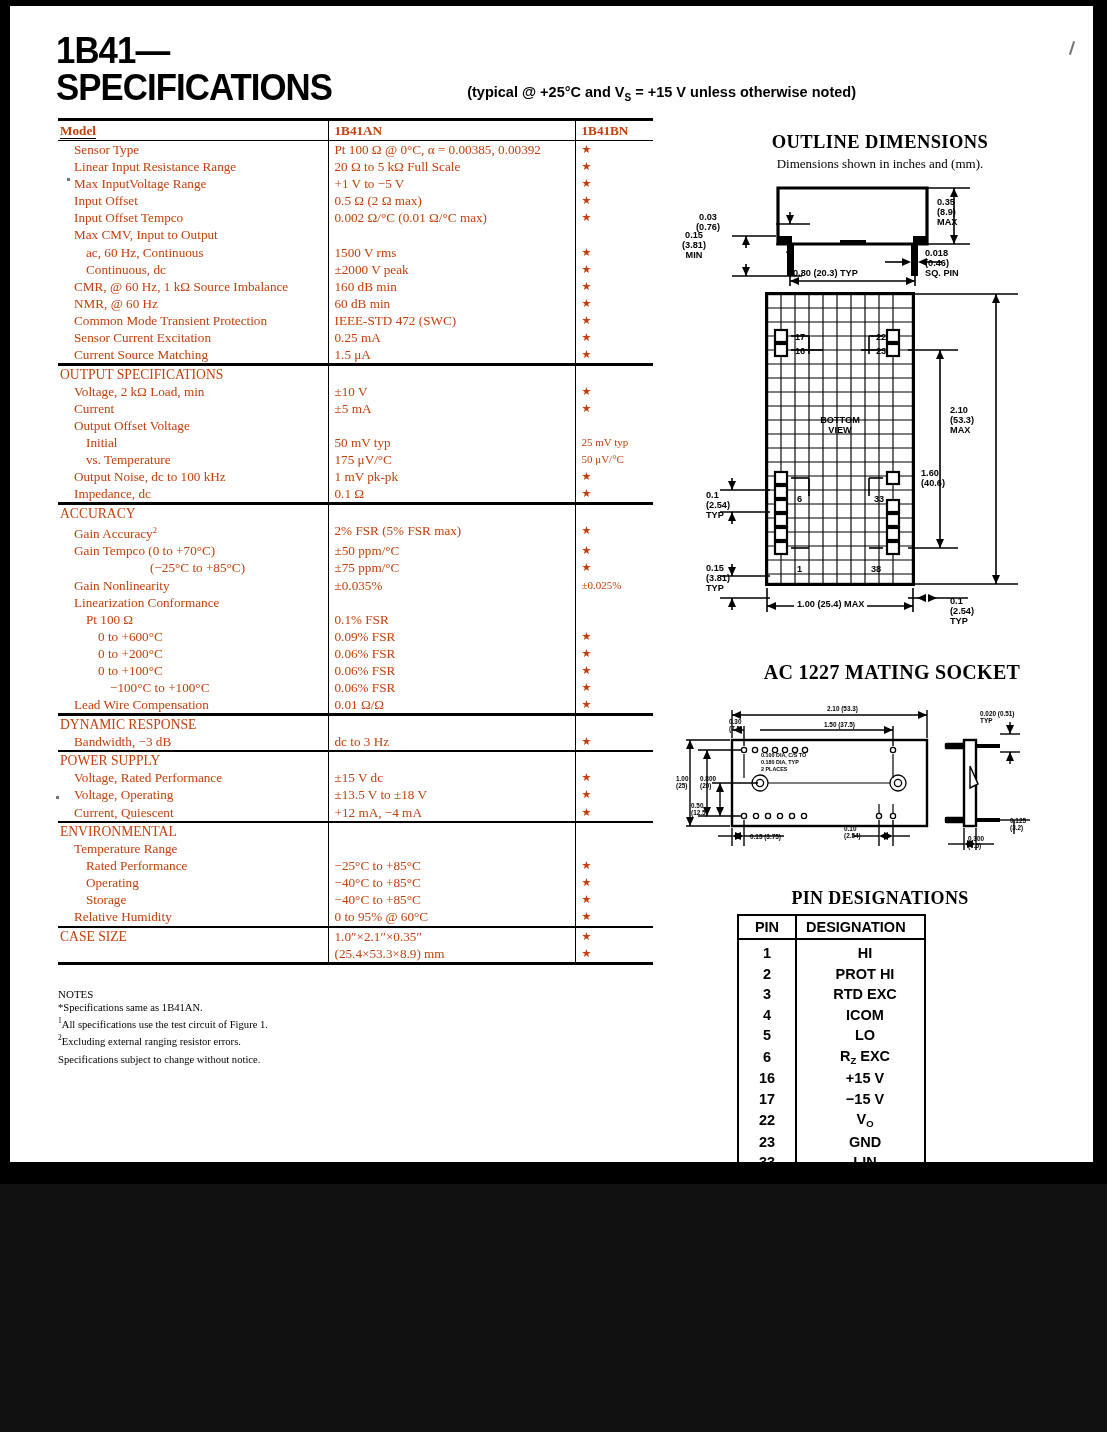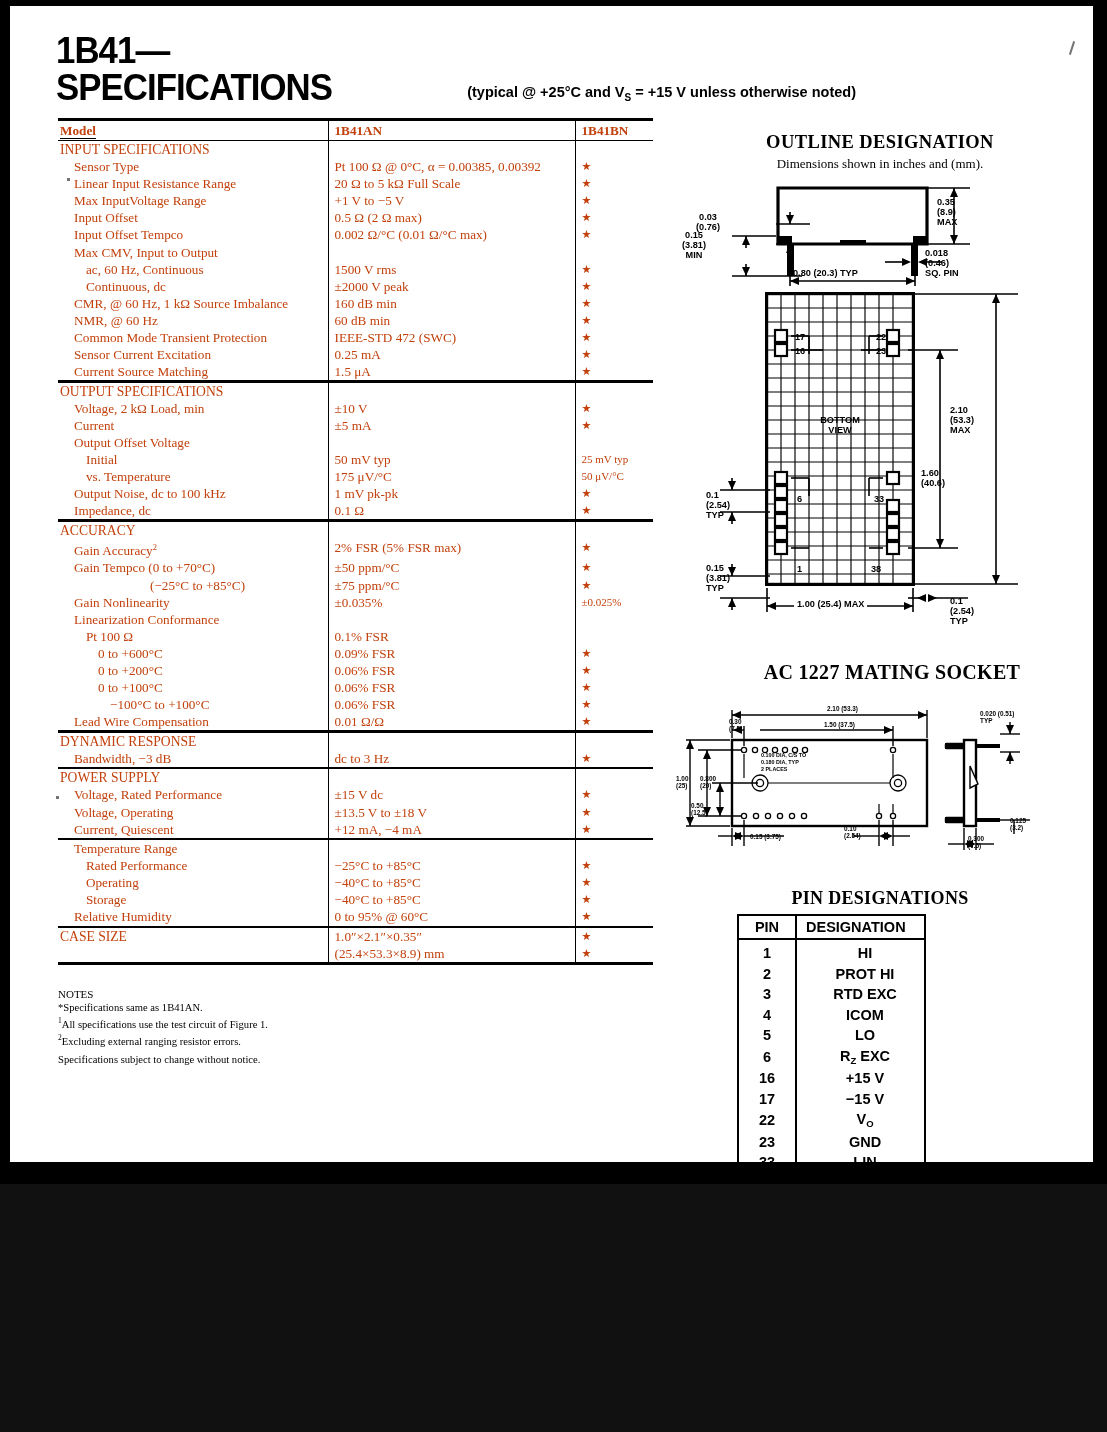--- a/index.html
+++ b/index.html
@@ -113,25 +113,20 @@
         </table>
         <div class="rule-hair"></div>
         <table>
           <colgroup>
             <col class="c1">
             <col class="c2">
             <col class="c3">
           </colgroup>
           <tbody>
             <tr>
-              <td class="c1 grp">INPUT SPECIFICATIONS</td>
-              <td class="c2"></td>
-              <td class="c3"></td>
-            </tr>
-            <tr>
               <td class="c1 ind1">Sensor Type</td>
               <td class="c2">Pt 100 Ω @ 0°C, α = 0.00385, 0.00392</td>
               <td class="c3 star">★</td>
             </tr>
             <tr>
               <td class="c1 ind1">Linear Input Resistance Range</td>
               <td class="c2">20 Ω to 5 kΩ Full Scale</td>
               <td class="c3 star">★</td>
             </tr>
             <tr>
@@ -363,20 +358,25 @@
         </table>
         <div class="rule-sec"></div>
         <table>
           <colgroup>
             <col class="c1">
             <col class="c2">
             <col class="c3">
           </colgroup>
           <tbody>
             <tr>
+              <td class="c1 grp">ENVIRONMENTAL</td>
+              <td class="c2"></td>
+              <td class="c3"></td>
+            </tr>
+            <tr>
               <td class="c1 ind1">Temperature Range</td>
               <td class="c2"></td>
               <td class="c3 star"></td>
             </tr>
             <tr>
               <td class="c1 ind2">Rated Performance</td>
               <td class="c2">−25°C to +85°C</td>
               <td class="c3 star">★</td>
             </tr>
             <tr>
@@ -420,21 +420,21 @@
       </div>
 
   <div class="notes">
     <div class="n-h">NOTES</div>
     <div>*Specifications same as 1B41AN.</div>
     <div><sup>1</sup><span>All specifications use the test circuit of Figure 1.</span></div>
     <div><sup>2</sup><span>Excluding external ranging resistor errors.</span></div>
     <div class="sp">Specifications subject to change without notice.</div>
   </div>
 
-  <div class="rh" id="od-title">OUTLINE DESIGNATION</div>
+  <div class="rh" id="od-title">OUTLINE DIMENSIONS</div>
   <div class="rh" id="od-sub">Dimensions shown in inches and (mm).</div>
 
   <svg class="dwg" id="side-view-svg" style="left:660px;top:172px;" width="420" height="110" viewBox="0 0 420 110">
     <g fill="none" stroke="#000" stroke-width="3.2">
       <path d="M108,10 L257,10 L257,66 L108,66 Z"></path>
     </g>
     <g fill="#000">
       <rect x="117" y="66" width="7" height="32"></rect>
       <rect x="241" y="66" width="7" height="32"></rect>
       <rect x="108" y="58" width="14" height="8"></rect>

